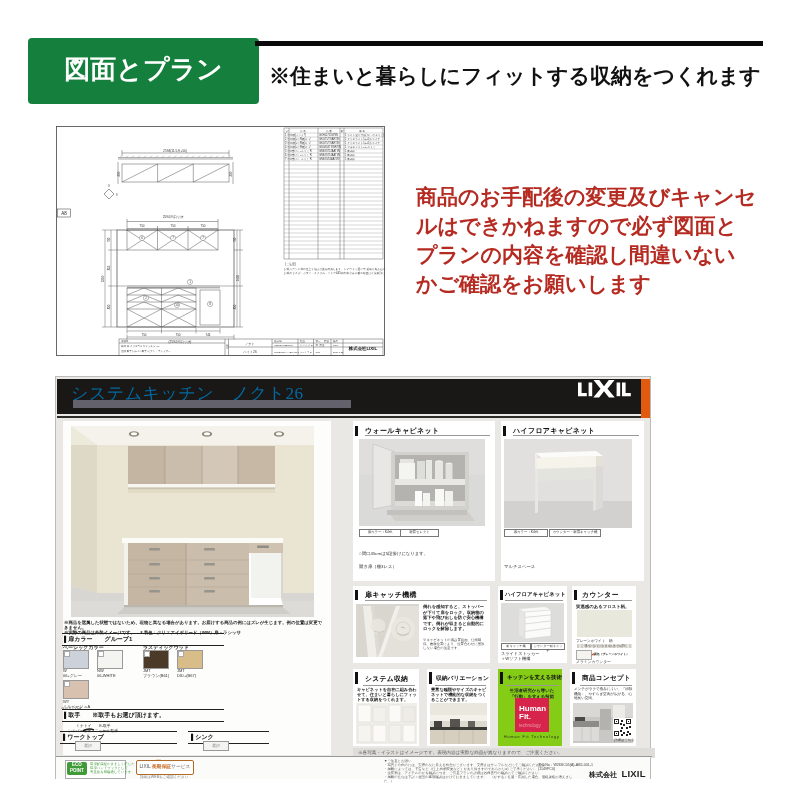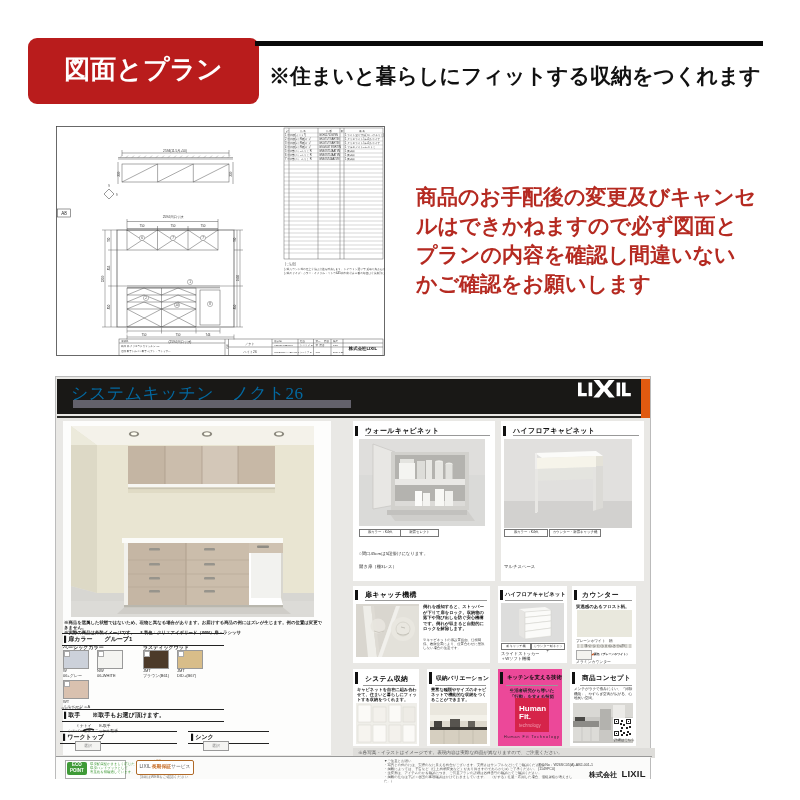--- a/index.html
+++ b/index.html
@@ -1,21 +1,21 @@
 <!DOCTYPE html>
 <html lang="ja"><head><meta charset="utf-8">
 <style>
 html,body{margin:0;padding:0}
 body{width:800px;height:800px;background:#fff;font-family:"Liberation Sans",sans-serif;position:relative;overflow:hidden}
 .abs{position:absolute}
 </style>
 </head>
 <body>
 
-<div class="abs" style="left:28px;top:38px;width:231px;height:66px;background:#b91c1c;border-radius:9px;display:flex;align-items:center;justify-content:center">
+<div class="abs" style="left:28px;top:38px;width:231px;height:66px;background:#15803d;border-radius:4px;display:flex;align-items:center;justify-content:center">
   <span style="color:#fff;font-weight:bold;font-size:26px;letter-spacing:0px;margin-top:-3px">図面とプラン</span>
 </div>
 
 <div class="abs" style="left:255px;top:41px;width:508px;height:5px;background:#0a0a0a"></div>
 
 <div class="abs" style="left:269px;top:62px;font-size:21px;font-weight:bold;color:#111">※住まいと暮らしにフィットする収納をつくれます</div>
 
 <div class="abs" style="left:56px;top:126px;width:329px;height:230px">
 <svg width="329" height="230" viewBox="0 0 329 230" style="display:block">
 
@@ -596,21 +596,21 @@
         <rect x="4" y="18" width="8" height="6" fill="#44423e"></rect>
         <rect x="20" y="16" width="10" height="8" fill="#57544f"></rect>
         <rect x="38" y="18" width="7" height="6" fill="#66635d"></rect>
         <line x1="14" y1="27" x2="14" y2="41" stroke="#bfb8a9" stroke-width="0.7"></line>
         <line x1="29" y1="27" x2="29" y2="41" stroke="#bfb8a9" stroke-width="0.7"></line>
         <line x1="43" y1="27" x2="43" y2="41" stroke="#bfb8a9" stroke-width="0.7"></line>
       </svg>
     </div>
   </div>
 
-  <div class="abs" style="left:442px;top:292px;width:64px;height:77px;background:#ec4899">
+  <div class="abs" style="left:442px;top:292px;width:64px;height:77px;background:#84cc16">
     <div class="abs" style="left:1.5px;top:2.5px;width:3.6px;height:12px;background:#111"></div>
     <div class="abs" style="left:9px;top:5px;font-size:5.4px;font-weight:bold;color:#111;white-space:nowrap">キッチンを支える技術</div>
     <div class="abs" style="left:8px;top:15.5px;width:52px;height:0.8px;background:#999"></div>
     <div class="abs" style="left:6px;top:19px;width:56px;font-size:4.4px;line-height:6px;color:#222;font-weight:bold;text-align:center">生活者研究から導いた<br>「行動」を支える技術</div>
 
     <div class="abs" style="left:17px;top:29px;width:34px;height:34px;background:#d6244a">
       <div class="abs" style="left:4px;top:7px;color:#fff;font-weight:bold;font-size:8px;line-height:8px">Human<br>Fit.</div>
       <div class="abs" style="left:4px;top:25px;color:#f09cb0;font-size:4.5px">technology</div>
     </div>
     <div class="abs" style="left:6px;top:65.5px;font-size:3.6px;color:#222;letter-spacing:1px">Human Fit Technology</div>

